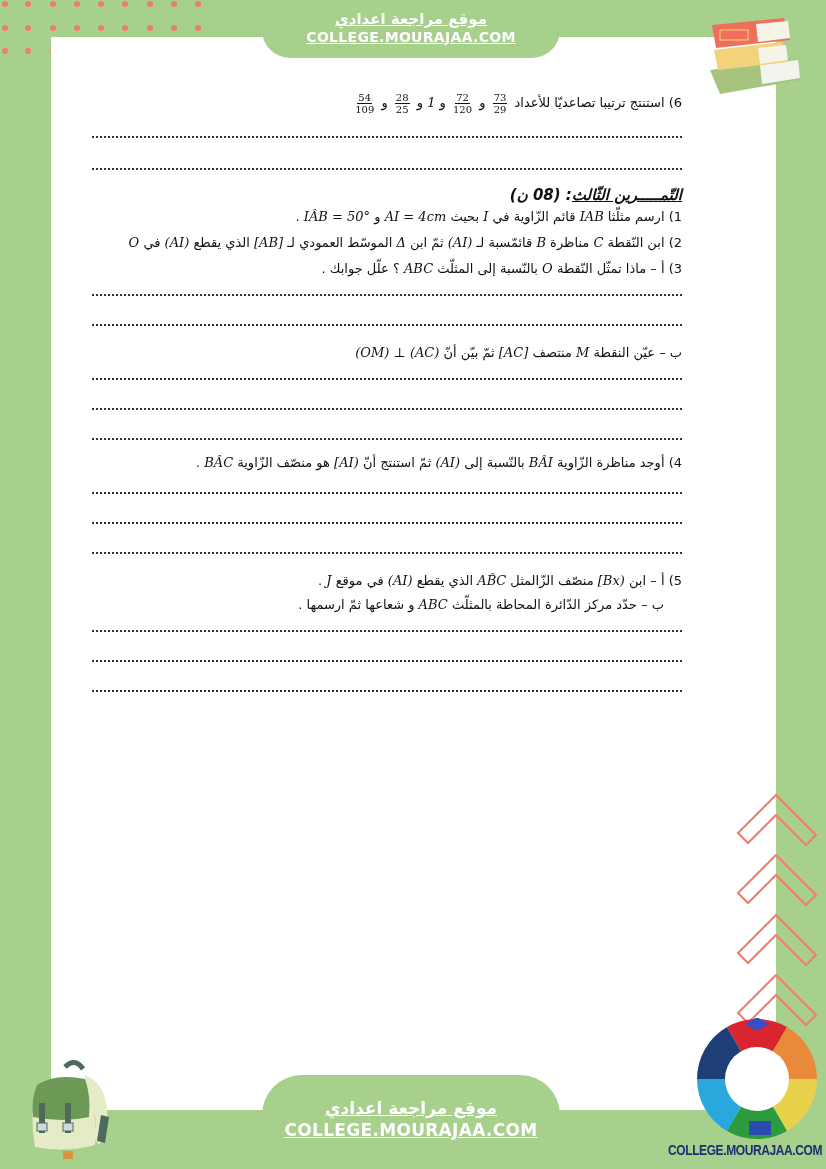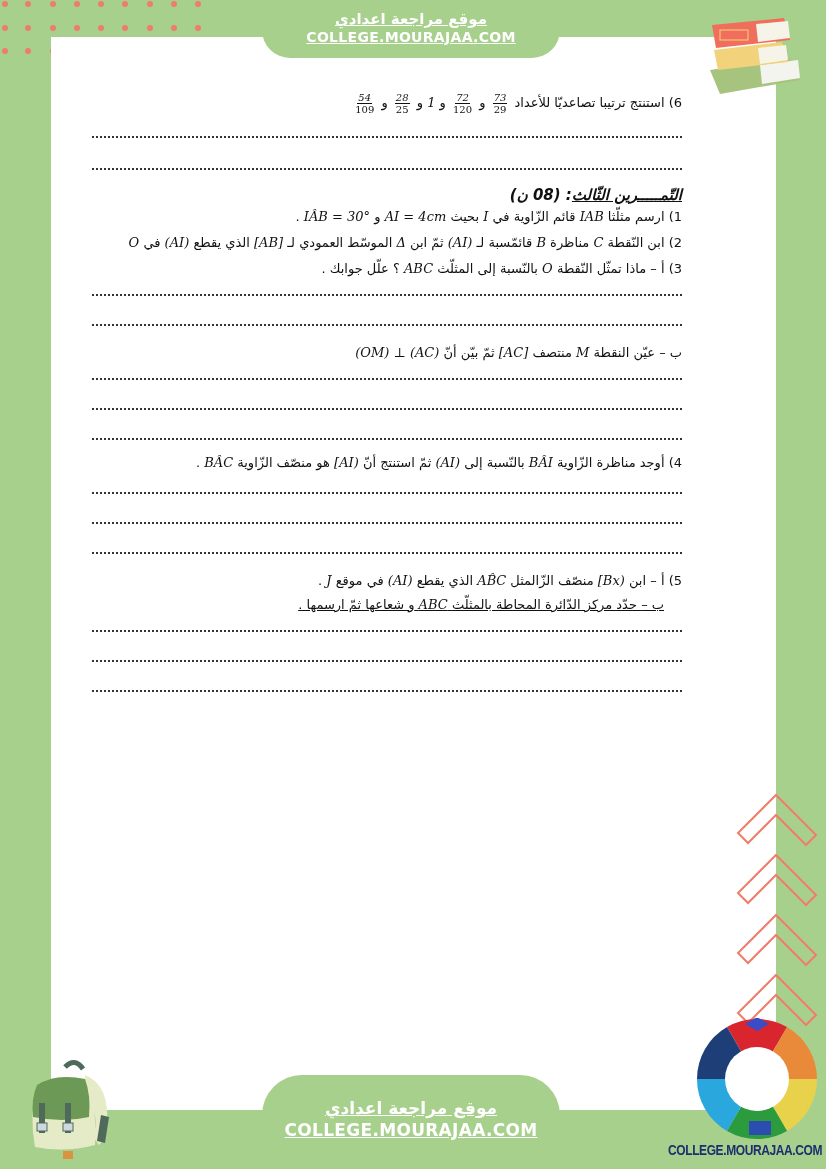--- a/index.html
+++ b/index.html
@@ -12,21 +12,21 @@
   .tab-top .ar { font-size: 15px; font-weight: bold; margin-top: 10px; text-decoration: underline; direction: rtl; line-height: 18px; }
   .tab-top .en { font-size: 14px; font-weight: bold; text-decoration: underline; letter-spacing: 0.3px; line-height: 18px; }
   .tab-bottom { position: absolute; left: 262px; top: 1075px; width: 298px; height: 94px; background: #a8d08d; border-radius: 40px 40px 0 0; text-align: center; color: #fff; }
   .tab-bottom .ar { font-size: 17px; font-weight: bold; margin-top: 22px; text-decoration: underline; direction: rtl; line-height: 22px; }
   .tab-bottom .en { font-size: 17px; font-weight: bold; text-decoration: underline; letter-spacing: 0.3px; line-height: 22px; }
   .content { position: absolute; left: 92px; top: 88px; width: 590px; color: #111; font-family: "DejaVu Sans", sans-serif; font-size: 13px; }
   .line { position: absolute; left: 0; width: 590px; direction: rtl; text-align: right; white-space: nowrap; line-height: 18px; }
   .dotted { position: absolute; left: 0; width: 590px; height: 2px; border-bottom: 2px dotted #333; }
   .math { font-family: "DejaVu Serif", serif; font-style: italic; }
   .frac { display: inline-flex; flex-direction: column; align-items: center; vertical-align: middle; font-size: 10px; line-height: 11px; margin: 0 3px; font-family: "DejaVu Serif", serif; }
-  .frac .num { border-bottom: 1px solid #111; padding: 0 1px; font-style: italic; }
+  .frac .num { border-bottom: 1px solid #111; padding: 0 1px; }
   .title { font-weight: bold; font-size: 15px; }
   .title .u { text-decoration: underline; }
   .books { position: absolute; left: 700px; top: 10px; width: 110px; height: 85px; }
   .backpack { position: absolute; left: 15px; top: 1055px; width: 100px; height: 105px; }
   .chevrons { position: absolute; left: 733px; top: 790px; width: 90px; height: 240px; }
   .wheel { position: absolute; left: 696px; top: 1018px; width: 122px; height: 122px; }
   .logo-text { position: absolute; left: 668px; top: 1143px; width: 150px; font-family: "Liberation Sans", sans-serif; font-weight: bold; font-size: 12px; color: #1e2f6e; letter-spacing: -0.4px; transform: scaleY(1.25); }
 </style>
 </head>
 <body>
@@ -114,21 +114,21 @@
 
   <div class="line" style="top:120px;">
     <span>1)</span>
     <span>ارسم مثلّثا</span>
     <span class="math">IAB</span>
     <span>قائم الزّاوية في</span>
     <span class="math">I</span>
     <span>بحيث</span>
     <span class="math" dir="ltr">AI = 4cm</span>
     <span>و</span>
-    <span class="math" dir="ltr">IÂB = 30°</span>
+    <span class="math" dir="ltr">IÂB = 50°</span>
     <span>.</span>
   </div>
 
   <div class="line" style="top:146px;">
     <span>2)</span>
     <span>ابن النّقطة</span>
     <span class="math">C</span>
     <span>مناظرة</span>
     <span class="math">B</span>
     <span>قائمّسبة لـ</span>
@@ -191,21 +191,21 @@
     <span class="math" dir="ltr">[Bx)</span>
     <span>منصّف الزّالمثل</span>
     <span class="math">AB̂C</span>
     <span>الذي يقطع</span>
     <span class="math" dir="ltr">(AI)</span>
     <span>في موقع</span>
     <span class="math">J</span>
     <span>.</span>
   </div>
 
-  <div class="line" style="top:508px; padding-right:18px;text-decoration:underline;">
+  <div class="line" style="top:508px; padding-right:18px;">
     <span>ب –</span>
     <span>حدّد مركز الدّائرة المحاطة بالمثلّث</span>
     <span class="math">ABC</span>
     <span>و شعاعها ثمّ ارسمها .</span>
   </div>
   <div class="dotted" style="top:542px;"></div>
   <div class="dotted" style="top:572px;"></div>
   <div class="dotted" style="top:602px;"></div>
 </div>
 

